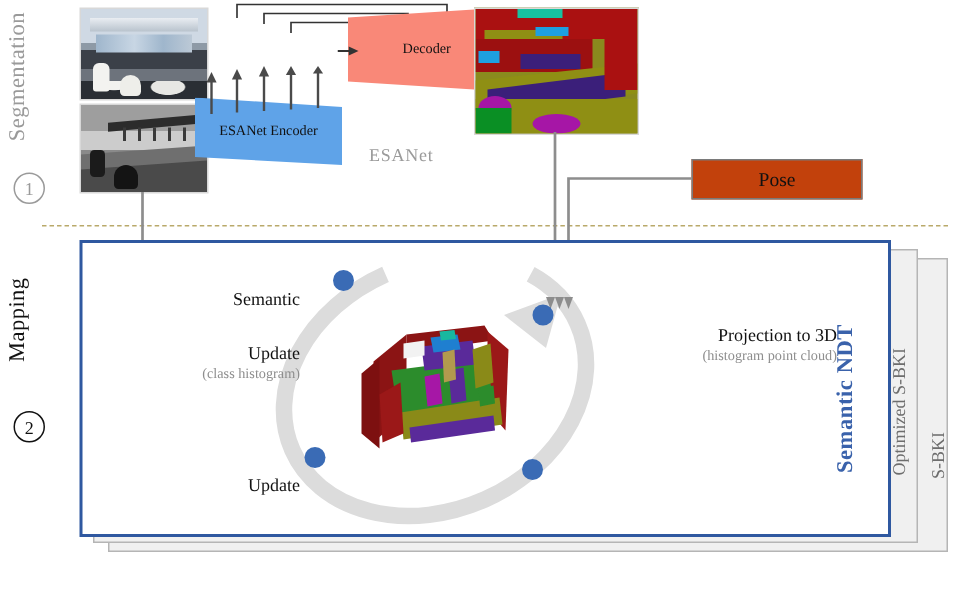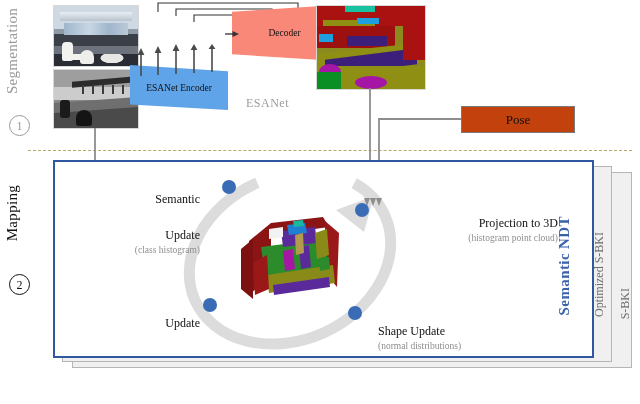--- a/index.html
+++ b/index.html
@@ -297,19 +297,15 @@
 
   <div class="lbl l-occ">
     <span class="main">Update</span>
   </div>
 
   <div class="lbl l-proj">
     <span class="main">Projection to 3D</span>
     <span class="sub">(histogram point cloud)</span>
   </div>
 
-  <div class="lbl l-shape">
-    <span class="main">Shape Update</span>
-    <span class="sub">(normal distributions)</span>
-  </div>
 
 
 </div>
 
 </body></html>

